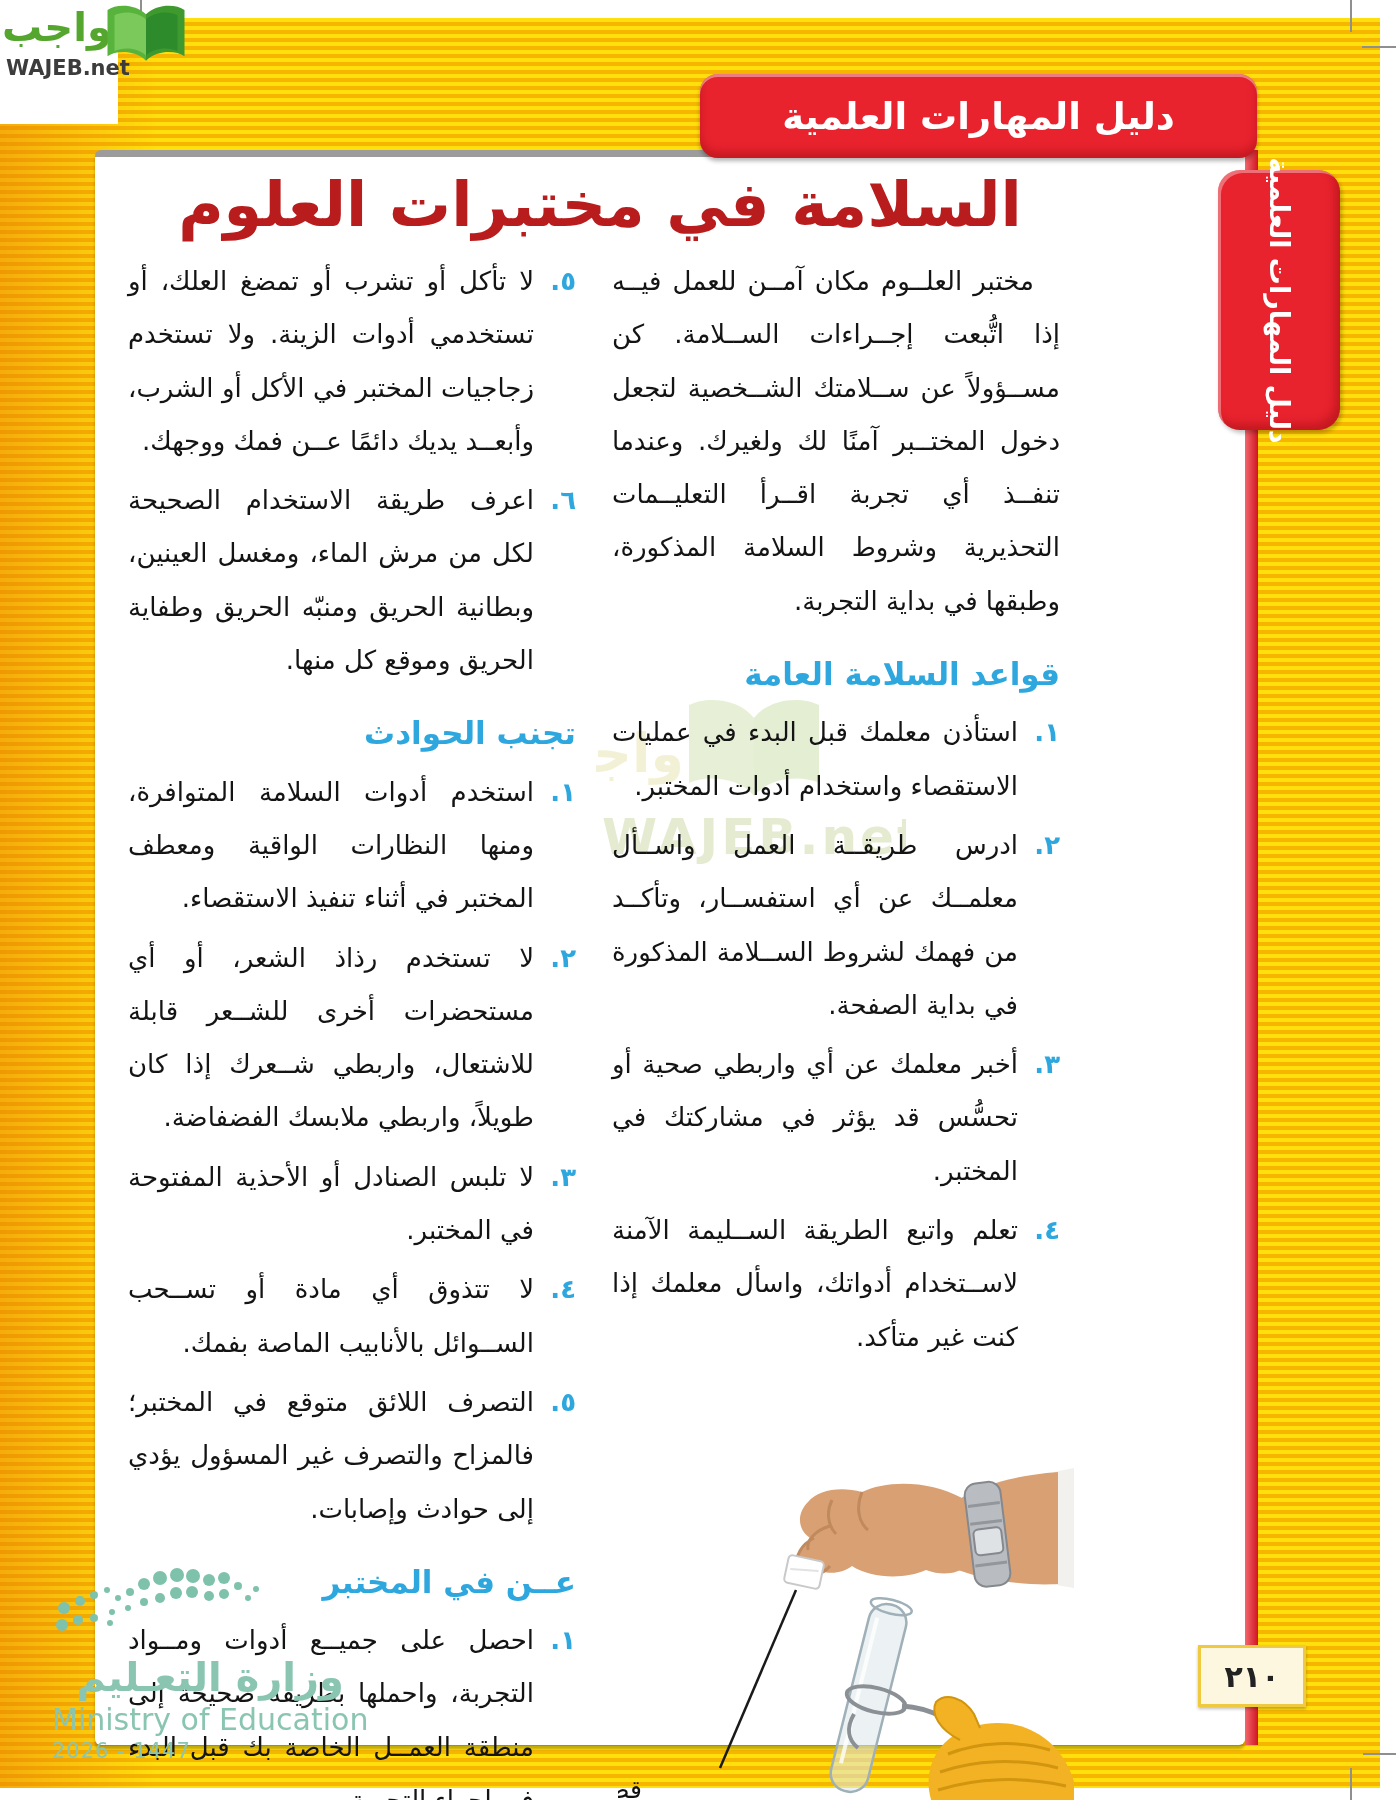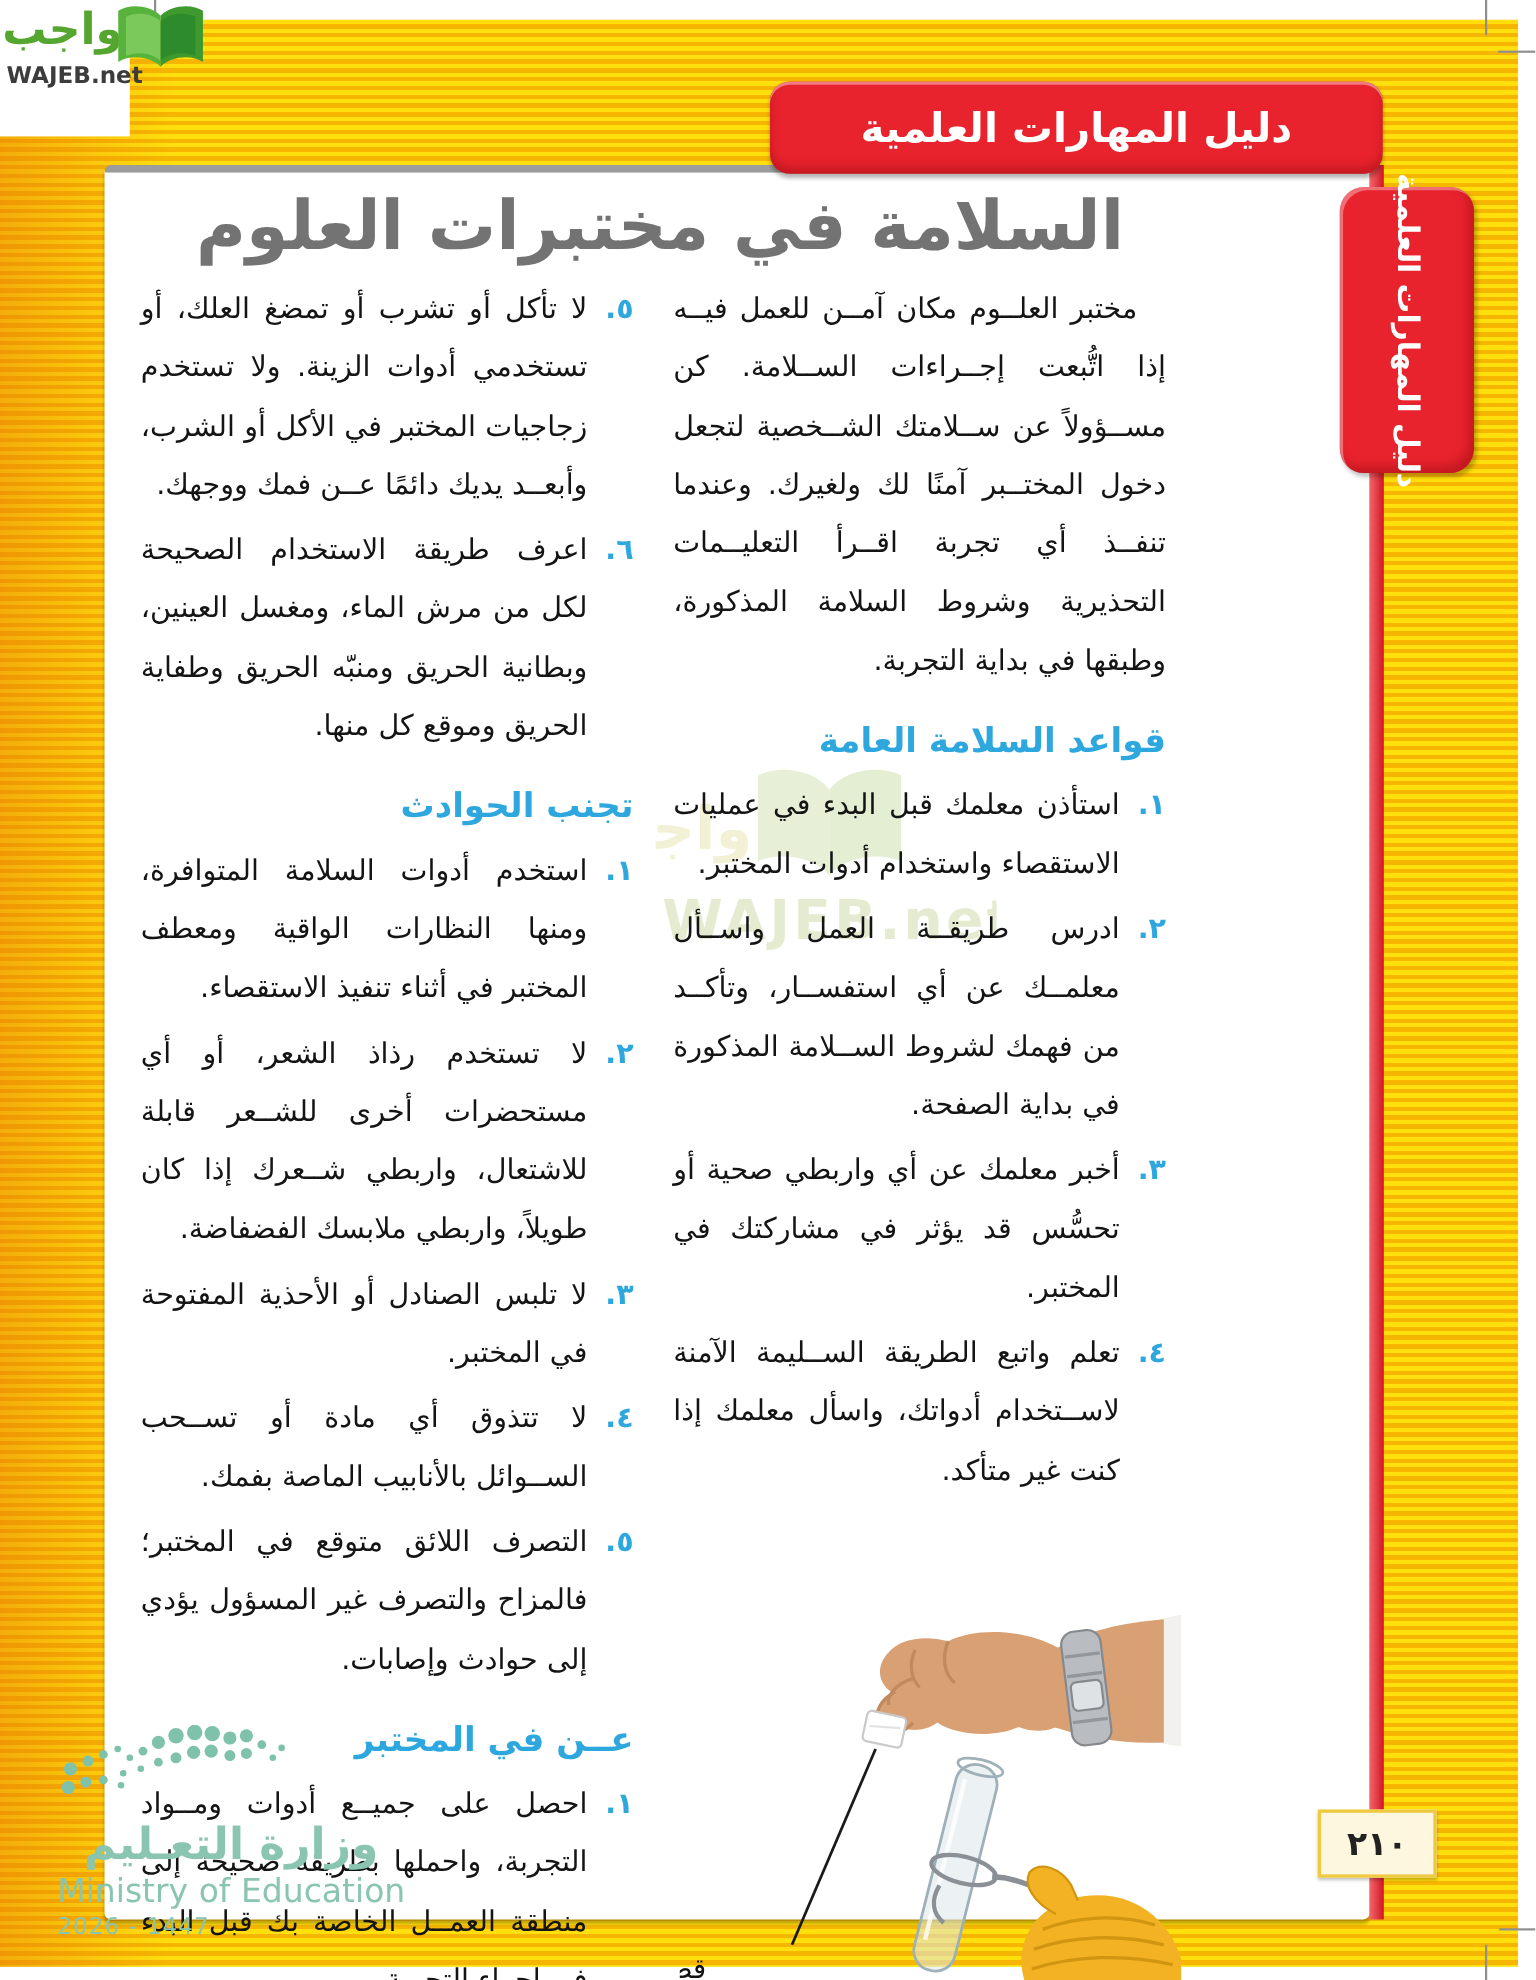--- a/index.html
+++ b/index.html
@@ -22,21 +22,21 @@
         border-radius:18px;z-index:6;display:flex;align-items:center;justify-content:center;
         box-shadow:inset 0 3px 0 rgba(255,255,255,.40), inset 0 -6px 9px rgba(150,10,16,.45), 0 3px 4px rgba(0,0,0,.30);}
   .banner span{color:#fff;font-weight:bold;font-size:37px;}
   
   .side-tab{position:absolute;left:1218px;top:170px;width:122px;height:260px;background:#e8232e;
         border-radius:22px;z-index:6;display:flex;align-items:center;justify-content:center;
         box-shadow:inset 3px 3px 0 rgba(255,255,255,.35), inset -5px -6px 9px rgba(150,10,16,.45), 2px 3px 4px rgba(0,0,0,.25);}
   .side-tab span{transform:rotate(90deg);white-space:nowrap;color:#fff;font-weight:bold;font-size:27px;}
   
   .title{position:absolute;left:60px;top:168px;width:1080px;margin:0;text-align:center;
-        font-size:62px;font-weight:bold;color:#737373;z-index:7;letter-spacing:-1px;}
+        font-size:62px;font-weight:bold;color:#b91c1c;z-index:7;letter-spacing:-1px;}
   
   .col{position:absolute;z-index:10;direction:rtl;font-size:26px;line-height:2.05;color:#141414;}
   .col-right{left:612px;top:255px;width:448px;}
   .col-left{left:128px;top:255px;width:448px;}
   .intro{margin:0 0 8px;text-align:justify;text-indent:26px;}
   .sec{color:#2ea7de;font-size:31px;font-weight:bold;margin:26px 0 12px;line-height:1.3;}
   .row{display:flex;margin-bottom:6px;}
   .num{color:#2ea7de;font-weight:bold;flex:0 0 42px;min-width:42px;}
   .txt{flex:1;text-align:justify;}
   

